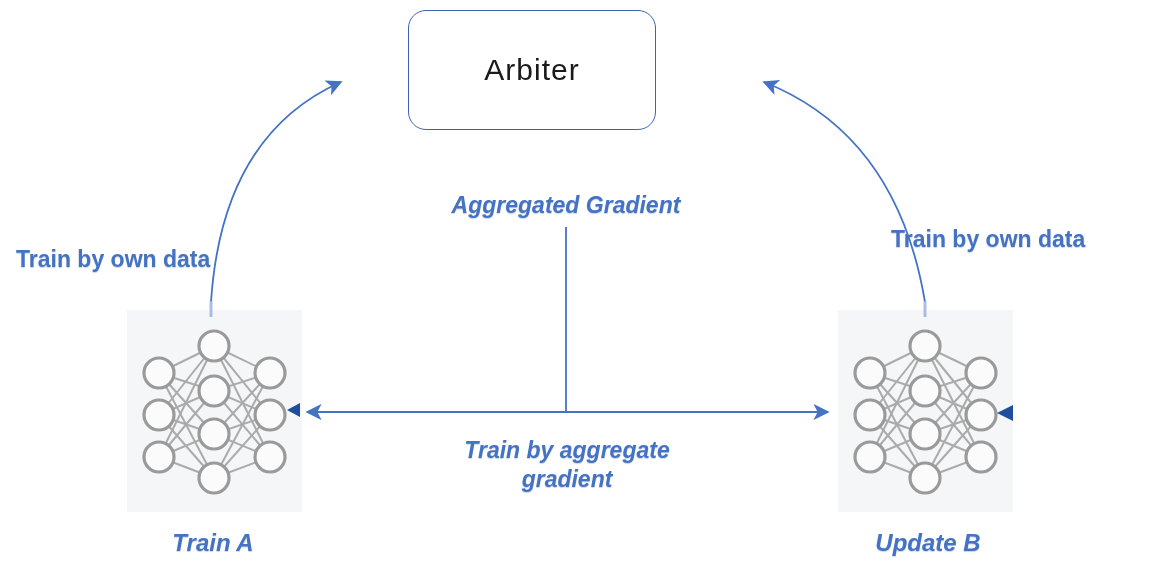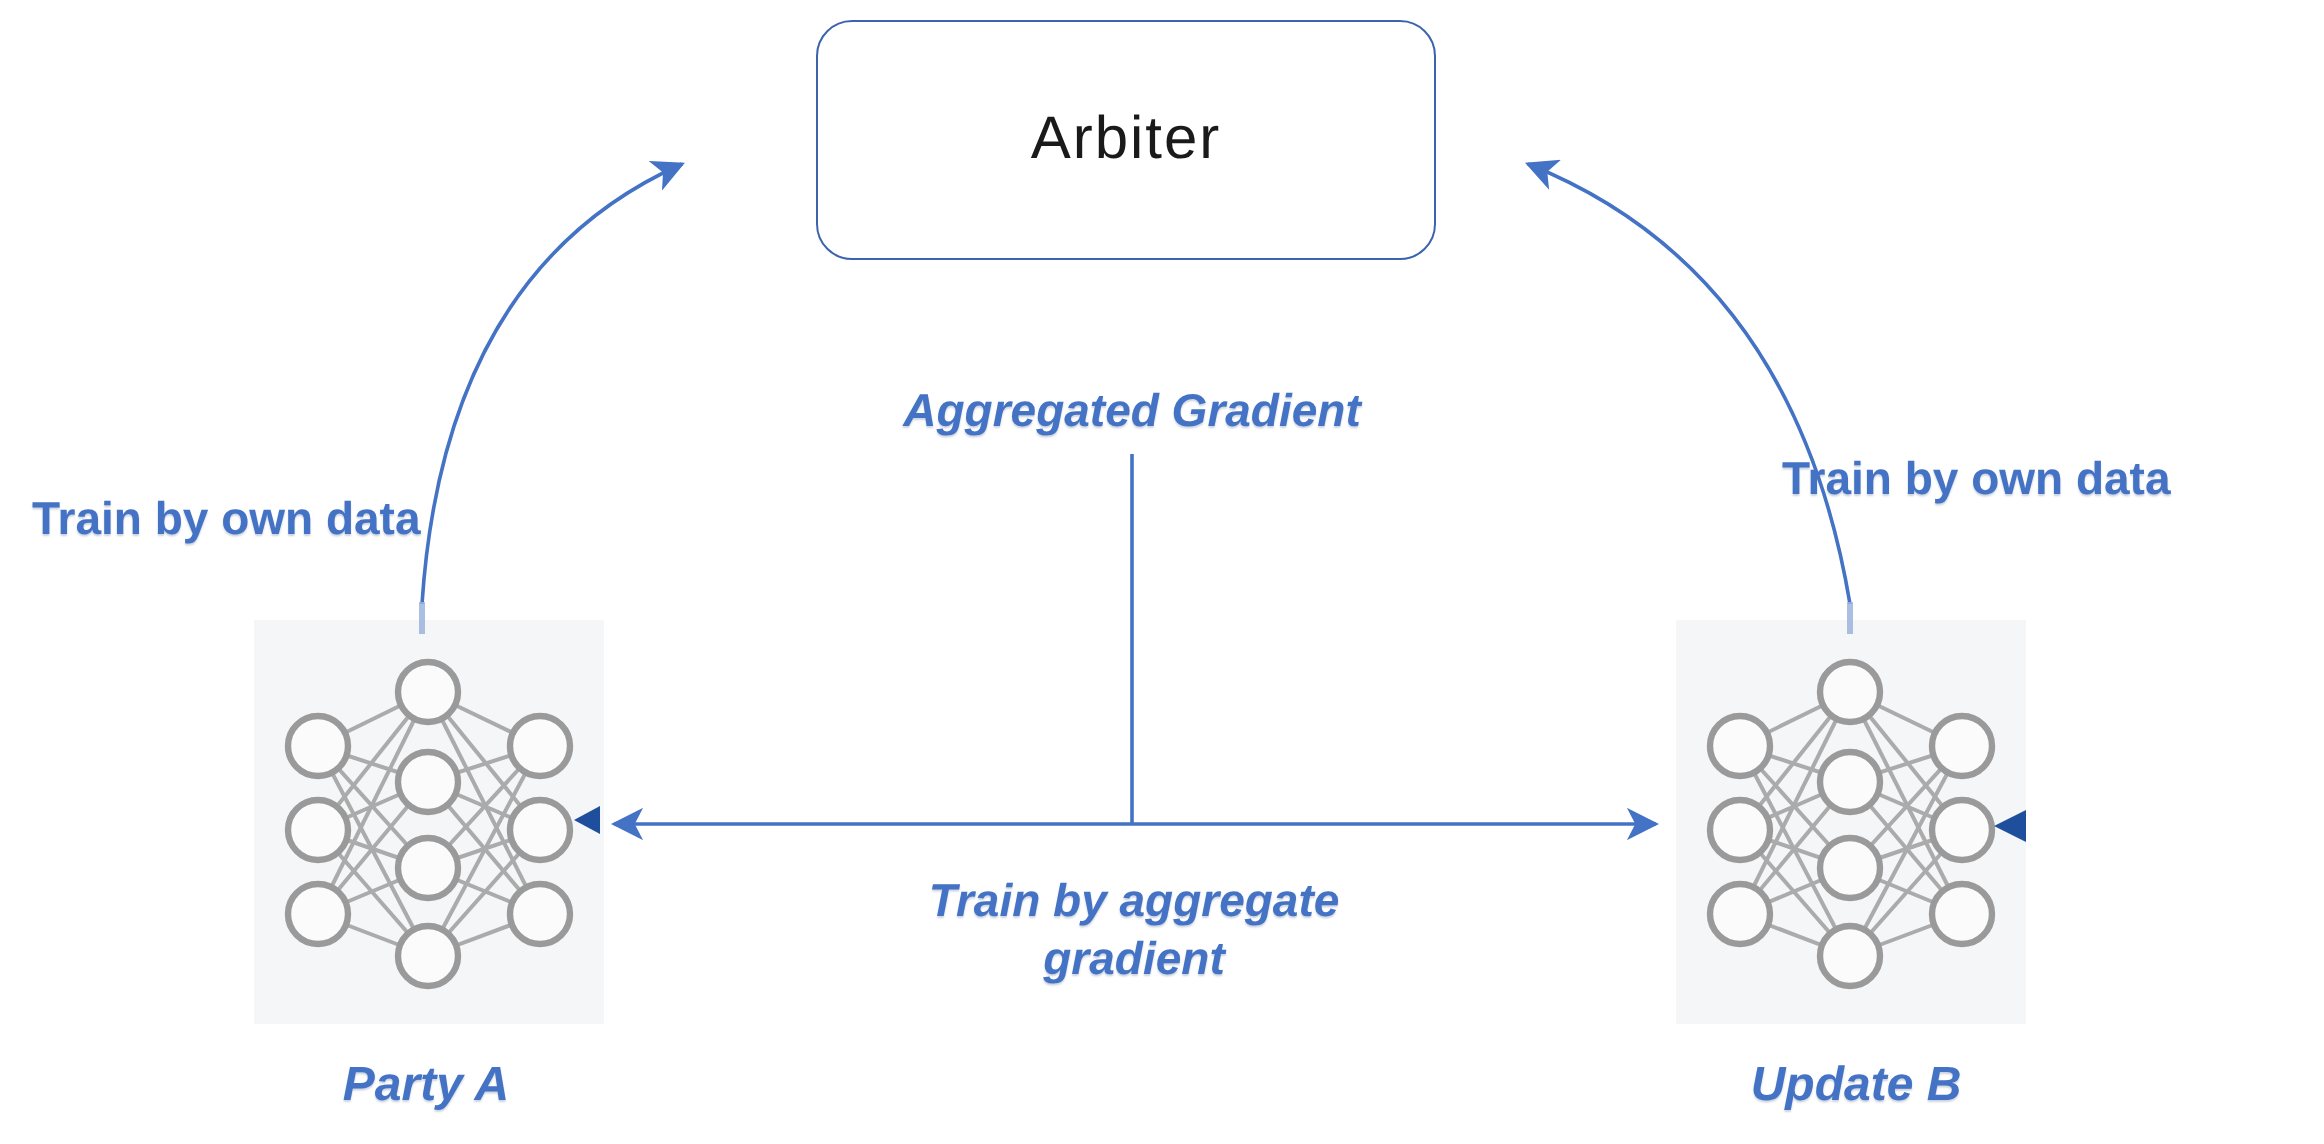--- a/index.html
+++ b/index.html
@@ -1,21 +1,21 @@
 <!DOCTYPE html>
 <html><head>
 <meta charset="utf-8">
 <style>
   html,body{margin:0;padding:0;background:#fff;}
   .canvas{
     position:relative;width:1162px;height:572px;background:#ffffff;overflow:hidden;
     font-family:"Liberation Sans","DejaVu Sans",sans-serif;
   }
   .arbiter-box{
-    position:absolute;left:408px;top:10px;width:310px;height:120px;
+    position:absolute;left:408px;top:10px;width:248px;height:120px;
     border:1.6px solid var(--arbiter-border);border-radius:18px;background:#fff;
     display:flex;align-items:center;justify-content:center;box-sizing:border-box;
   }
   .arbiter-box .title{
     font-size:30px;font-weight:400;color:var(--arbiter-text);letter-spacing:1px;
   }
   .blue-label{
     position:absolute;color:var(--accent);font-weight:bold;font-size:23px;
     white-space:nowrap;text-shadow:0 1px 1px rgba(90,110,150,0.30);
   }
@@ -146,16 +146,16 @@
     <path class="flow" d="M 566 412 L 828 412" marker-end="url(#ah)"></path>
 
     <polygon class="solid-tri" points="287,410 300,403 300,417"></polygon>
     <polygon class="solid-tri" points="997,413 1013,405 1013,421"></polygon>
   </svg>
 
   <div class="blue-label centered lbl-aggregated">Aggregated Gradient</div>
   <div class="blue-label lbl-train-left">Train by own data</div>
   <div class="blue-label lbl-train-right">Train by own data</div>
   <div class="blue-label centered lbl-update">Train by aggregate gradient</div>
-  <div class="blue-label centered lbl-party lbl-party-a">Party A</div>
+  <div class="blue-label centered lbl-party lbl-party-a">Train A</div>
   <div class="blue-label centered lbl-party lbl-party-b">Update B</div>
 
 </div>
 
 </body></html>

